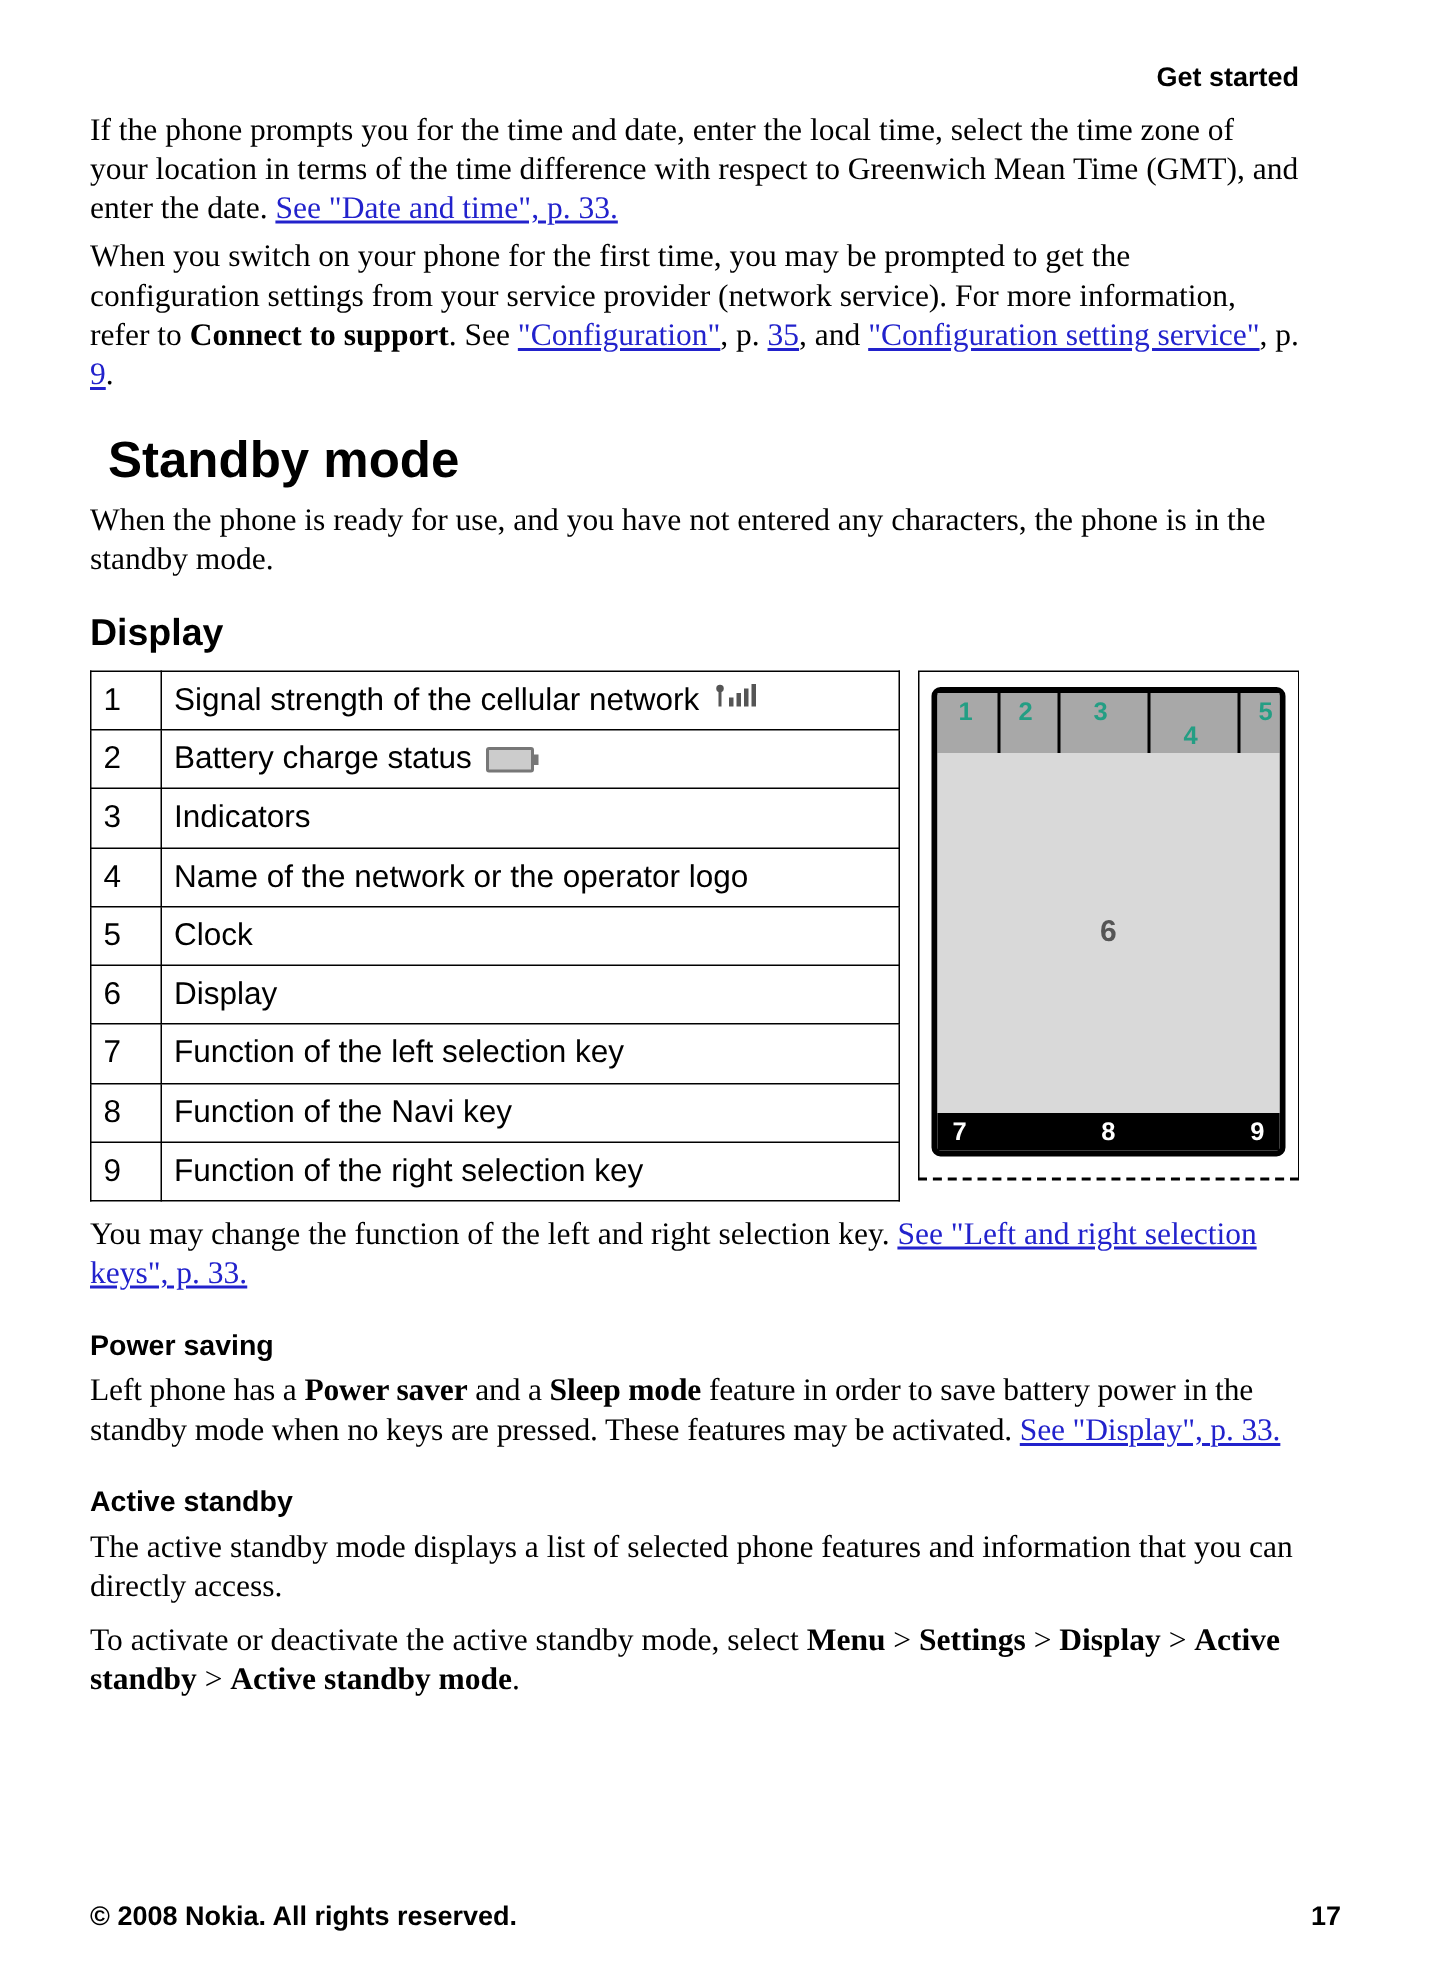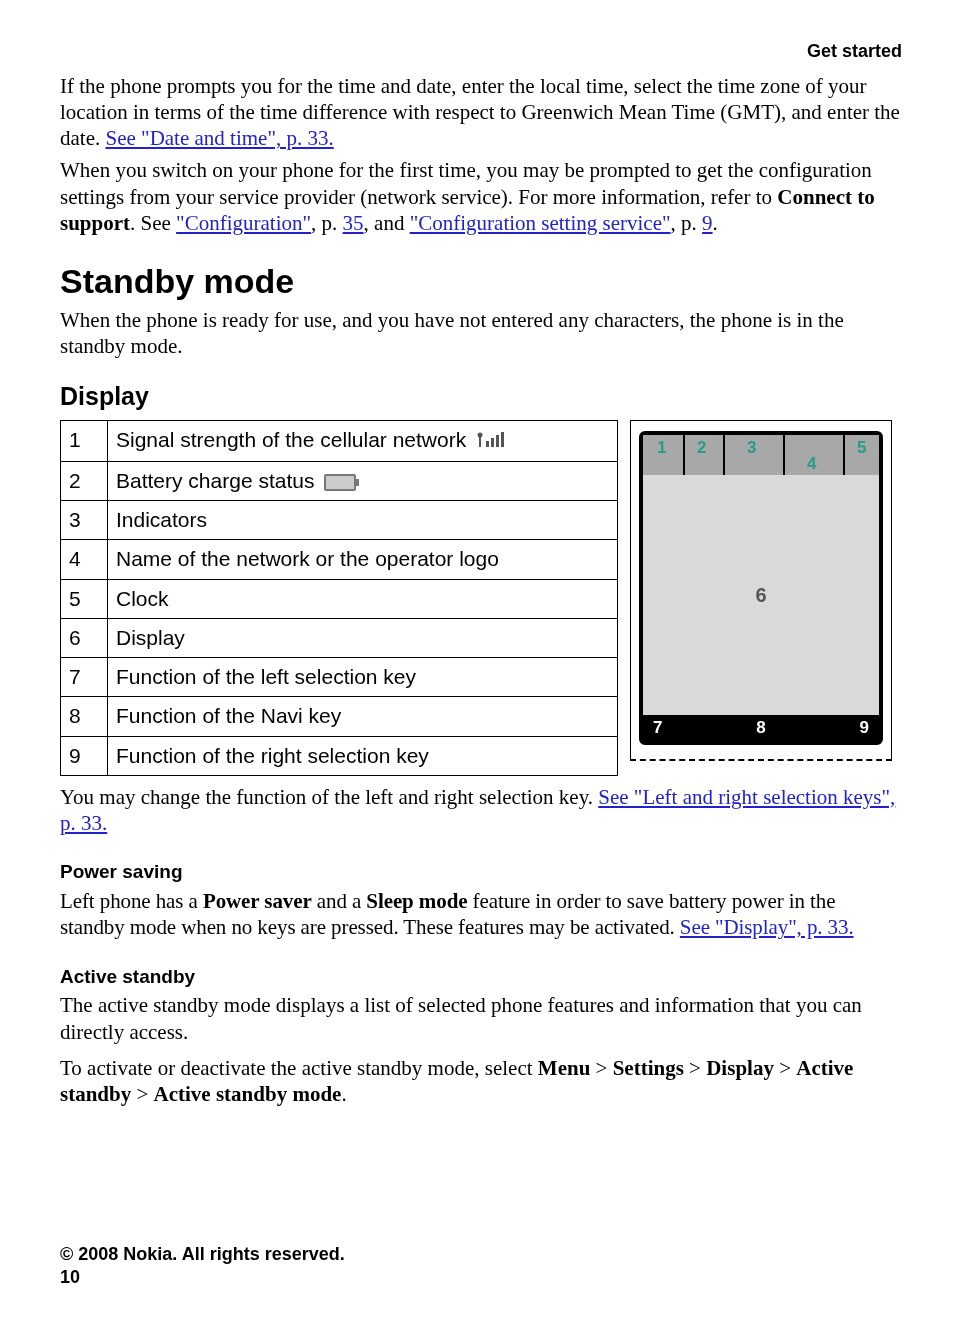--- a/index.html
+++ b/index.html
@@ -8,41 +8,41 @@
     background: #fff;
     font-family: Arial, Helvetica, sans-serif;
     color: #000;
     font-size: 21px;
     line-height: 1.25;
   }
   .page {
     width: 954px;
     min-height: 1322px;
     box-sizing: border-box;
-    padding: 40px 52px 34px 60px;
+    padding: 40px 88px 34px 60px;
     position: relative;
   }
   .header-line {
     text-align: right;
     font-weight: bold;
     font-size: 18px;
     margin-bottom: 10px;
   }
   a.link {
     color: #2222cc;
     text-decoration: underline;
   }
   p {
     margin: 0 0 6px 0;
     font-family: Liberation Serif, serif;
   }
   h1 {
     font-size: 34px;
     font-weight: bold;
-    margin: 24px 0 4px 0;
+    margin: 24px 0 4px 12px;
   }
   h2.section {
     font-size: 25px;
     font-weight: bold;
     margin: 22px 0 8px 0;
   }
   h3.sub {
     font-size: 19px;
     font-weight: bold;
     margin: 24px 0 4px 0;
@@ -146,21 +146,20 @@
   }
   .footer {
     position: absolute;
     bottom: 34px;
     left: 60px;
     right: 60px;
     display: flex;
     justify-content: space-between;
     font-weight: bold;
     font-size: 18px;
-    flex-direction: column;
   }
   .bold { font-weight: bold; }
 </style>
 </head>
 <body>
 
 <div class="page">
 
   <div class="header-line">Get started</div>
 
@@ -271,16 +270,16 @@
   </p>
 
   <h3 class="sub">Active standby</h3>
   <p>The active standby mode displays a list of selected phone features and information that you can directly access.</p>
   <p style="margin-top:10px;">
     <span>To activate or deactivate the active standby mode, select </span><span class="bold">Menu</span><span> &gt; </span><span class="bold">Settings</span><span> &gt; </span><span class="bold">Display</span><span> &gt; </span><span class="bold">Active standby</span><span> &gt; </span><span class="bold">Active standby mode</span><span>.</span>
   </p>
 
   <div class="footer">
     <span>© 2008 Nokia. All rights reserved.</span>
-    <span>10</span>
+    <span>17</span>
   </div>
 
 </div>
 
 </body></html>

